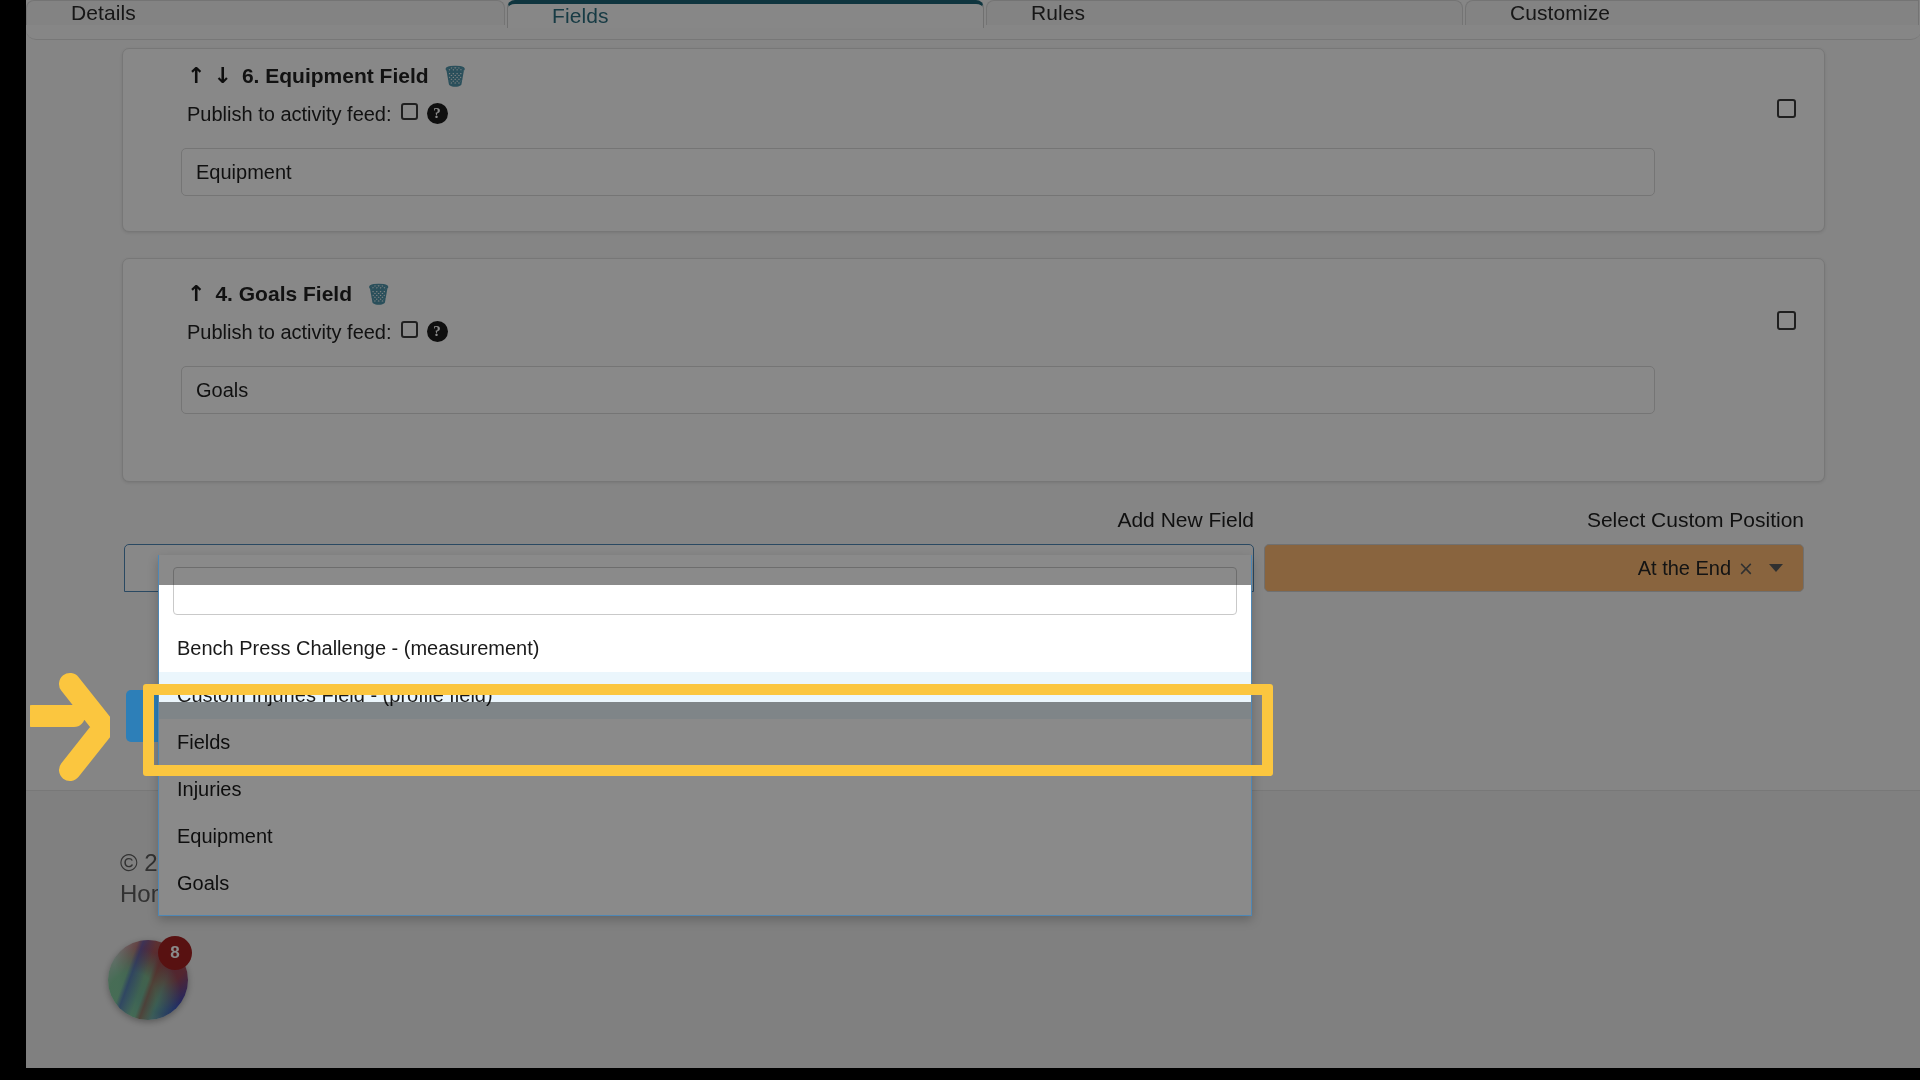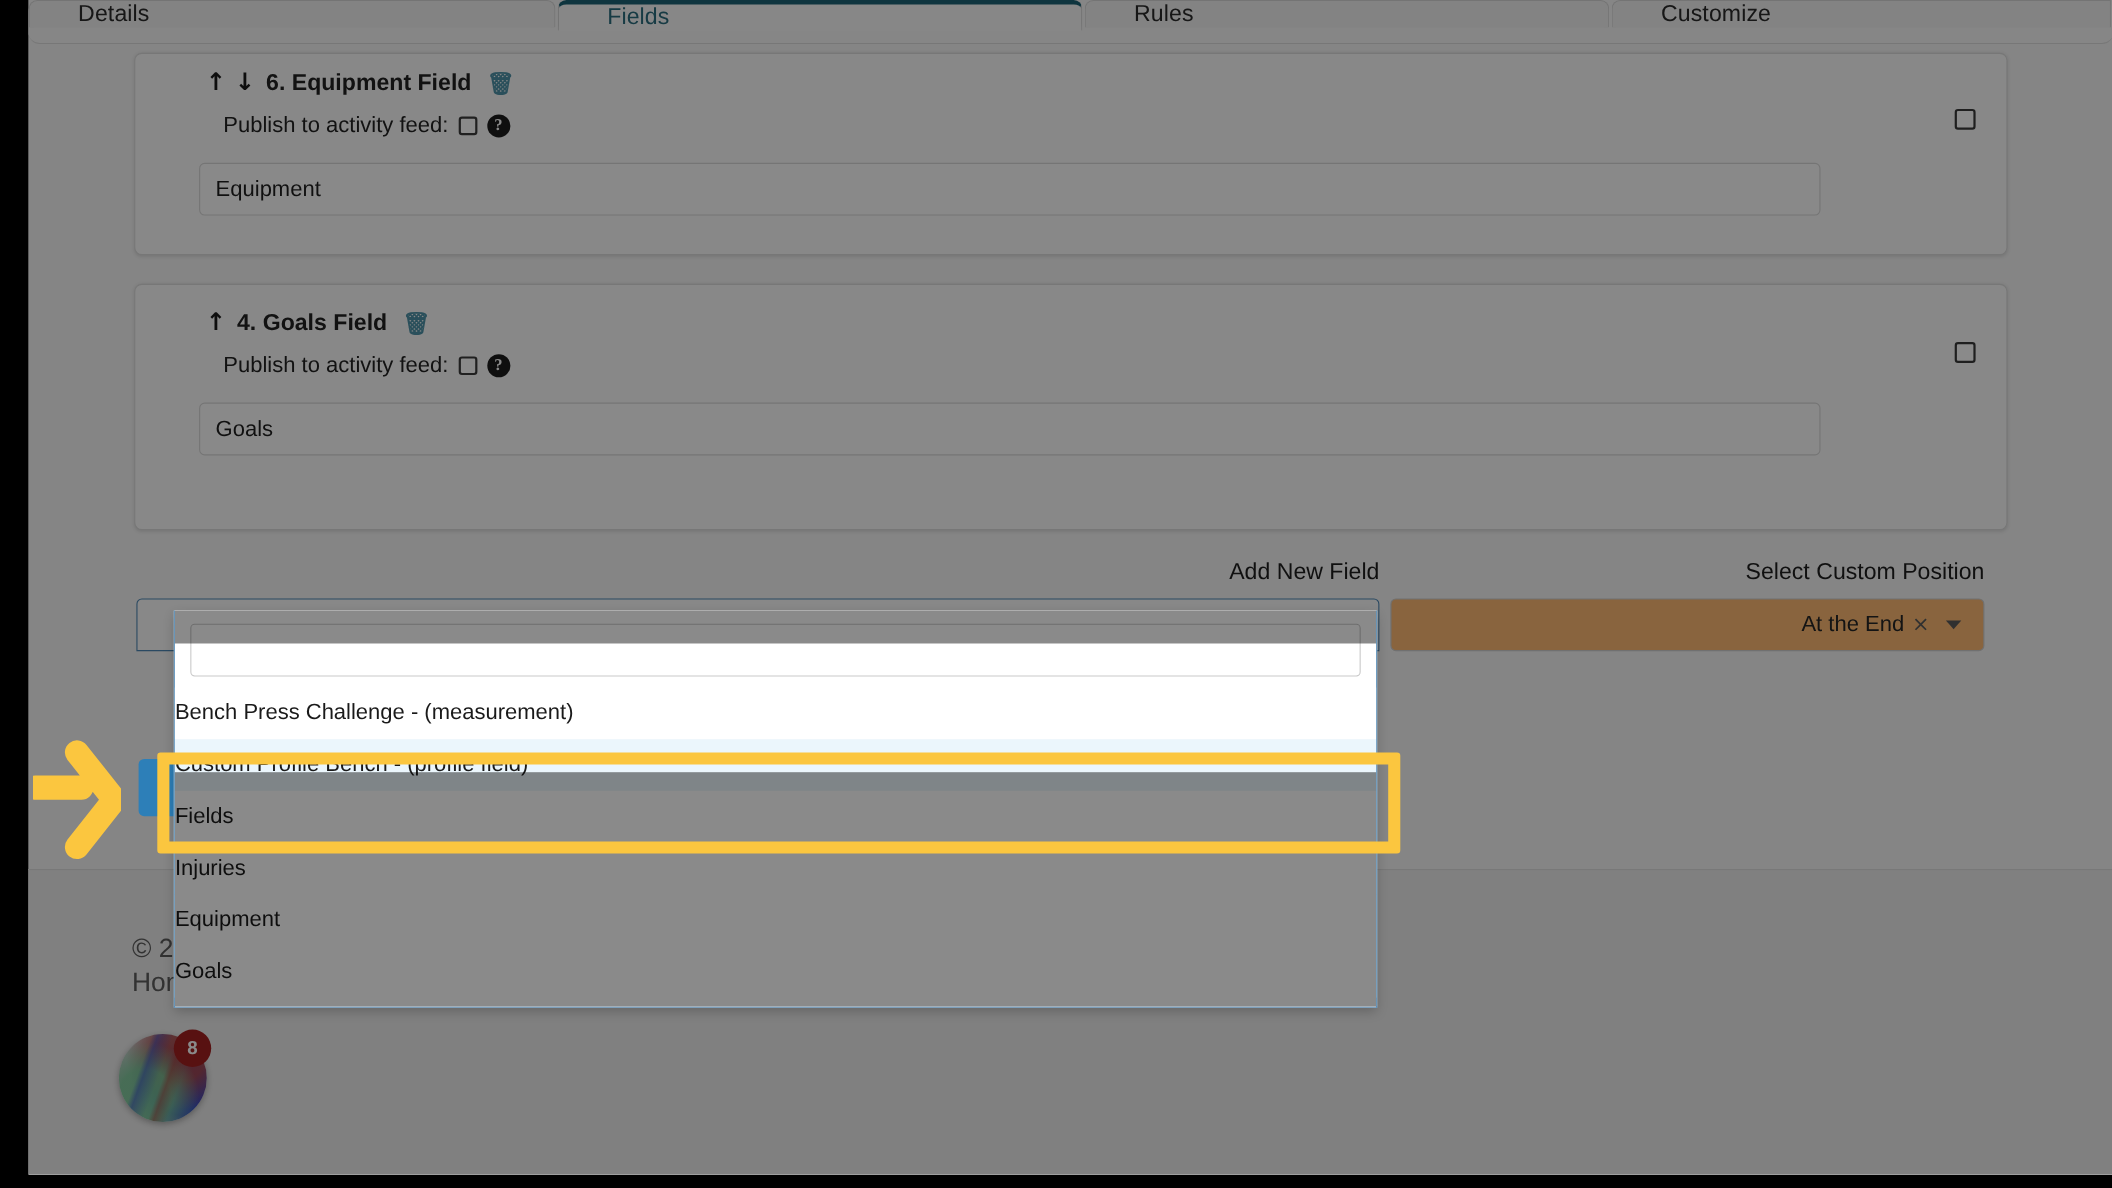--- a/index.html
+++ b/index.html
@@ -126,25 +126,25 @@
   .trash-icon {
     color: #4f93a8;
     font-size: 20px;
     margin-left: 6px;
     cursor: pointer;
     font-family: "DejaVu Sans", sans-serif;
   }
 
   .publish-row {
     display: flex;
-    align-items: center;
+    align-items: flex-start;
     gap: 9px;
     font-size: 20px;
     color: #222222;
-    margin-left: 54px;
+    margin-left: 38px;
     margin-top: 10px;
   }
   .cb {
     width: 17px; height: 17px;
     border: 2px solid #3c3c3c;
     border-radius: 3px;
     background: #ffffff;
     display: inline-block;
     cursor: pointer;
   }
@@ -274,20 +274,21 @@
     padding: 0 12px;
     outline: none;
     color: #222;
     font-family: "Liberation Sans", sans-serif;
   }
   .dd-list { padding-bottom: 8px; background: #ffffff; }
   .dd-item {
     height: 47px;
     display: flex;
     align-items: center;
+    padding-left: 18px;
     font-size: 20px;
     color: #1a1a1a;
     cursor: pointer;
     background: #ffffff;
     text-align: right;
   }
   .dd-item.highlighted { background: #ebf6fc; }
 
   
   #dd-scrim-top {
@@ -506,21 +507,21 @@
     <div id="dim"></div>
 
     <div class="save-btn">Save</div>
 
     <div id="dropdown-panel">
       <div class="dd-search-wrap">
         <input class="dd-search" type="text" placeholder="" style="">
       </div>
       <div class="dd-list" id="dd-list">
           <div class="dd-item">Bench Press Challenge - (measurement)</div>
-          <div class="dd-item highlighted">Custom Profile Bench - (profile field)</div>
+          <div class="dd-item highlighted">Custom Injuries Field - (profile field)</div>
           <div class="dd-item">Fields</div>
           <div class="dd-item">Injuries</div>
           <div class="dd-item">Equipment</div>
           <div class="dd-item">Goals</div>
         </div>
       <div id="dd-scrim-top"></div>
       <div id="dd-scrim-bottom"></div>
     </div>
 
     <div id="annotation-layer">

